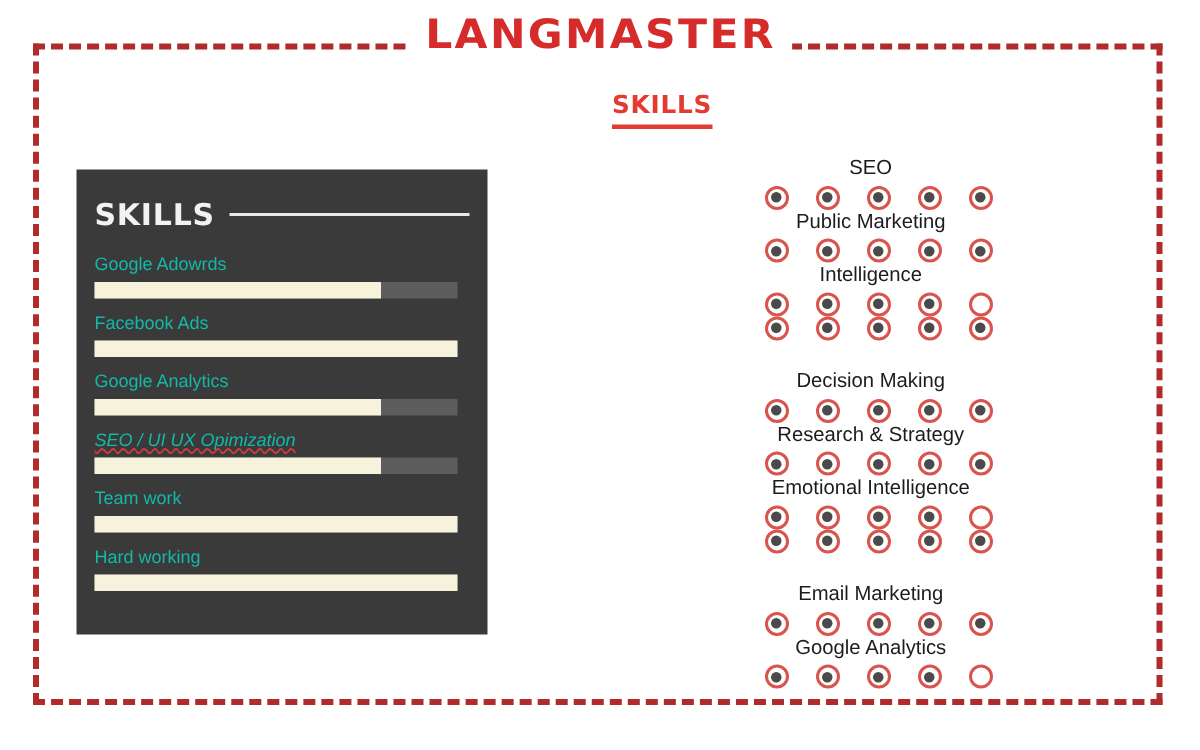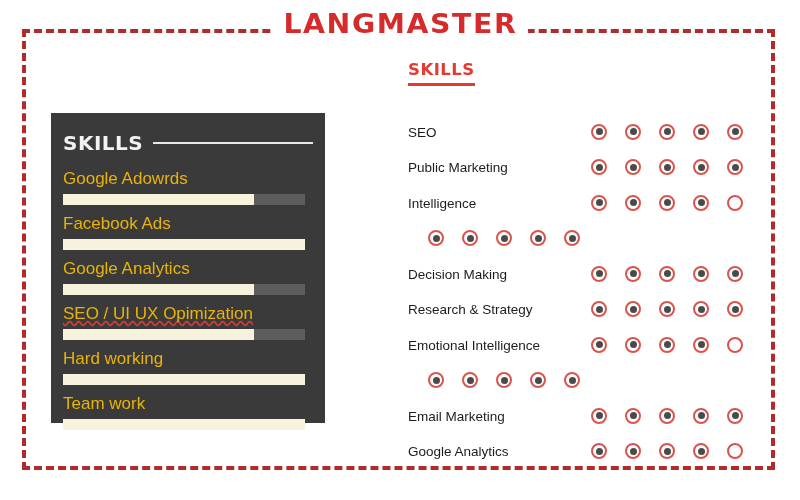--- a/index.html
+++ b/index.html
@@ -54,28 +54,29 @@
     font-size:20px;
     font-weight:bold;
     letter-spacing:.5px;
     font-family:"DejaVu Sans", sans-serif;
   }
   #panel-head .prule{
     flex:1;height:2px;background:#e8e8e8;
   }
   .bar-row{margin-bottom:9px;}
   .bar-label{
-    color:#eab308;
-    font-size:17px;
+    color:#14b8a6;
+    font-size:12px;
     margin-bottom:5px;
     white-space:nowrap;
   }
   .bar-label.misspelled{
     text-decoration:underline wavy #d13b3b;
     text-decoration-skip-ink:none;
+    font-style:italic;
   }
   .bar-track{
     height:11px;
     background:#5d5d5d;
     width:242px;
     position:relative;
   }
   .bar-fill{
     position:absolute;left:0;top:0;bottom:0;
     background:#f7f2dc;
@@ -93,22 +94,23 @@
     font-weight:bold;
     letter-spacing:.5px;
     font-family:"DejaVu Sans", sans-serif;
     display:inline-block;
     padding-bottom:4px;
     border-bottom:3px solid #e23b32;
     margin-bottom:18px;
   }
   .rate-row{
     display:flex;
-    align-items:flex-end;
+    align-items:center;
     height:35.5px;
+    flex-direction:column;
   }
   .rate-label{
     flex:1;
     font-size:13.5px;
     color:#1c1c1c;
     white-space:nowrap;
   }
   .dots{
     display:flex;
     gap:18px;
@@ -163,27 +165,27 @@
           <div class="bar-fill" style="width: 79%;"></div>
         </div>
       </div>
       <div class="bar-row">
         <div class="bar-label misspelled">SEO / UI UX Opimization</div>
         <div class="bar-track">
           <div class="bar-fill" style="width: 79%;"></div>
         </div>
       </div>
       <div class="bar-row">
+        <div class="bar-label">Team work</div>
+        <div class="bar-track">
+          <div class="bar-fill" style="width: 100%;"></div>
+        </div>
+      </div>
+      <div class="bar-row">
         <div class="bar-label">Hard working</div>
-        <div class="bar-track">
-          <div class="bar-fill" style="width: 100%;"></div>
-        </div>
-      </div>
-      <div class="bar-row">
-        <div class="bar-label">Team work</div>
         <div class="bar-track">
           <div class="bar-fill" style="width: 100%;"></div>
         </div>
       </div>
     </div>
 </div>
 
 <div id="ratings">
   <div id="ratings-title">SKILLS</div>
   <div id="rating-rows">

